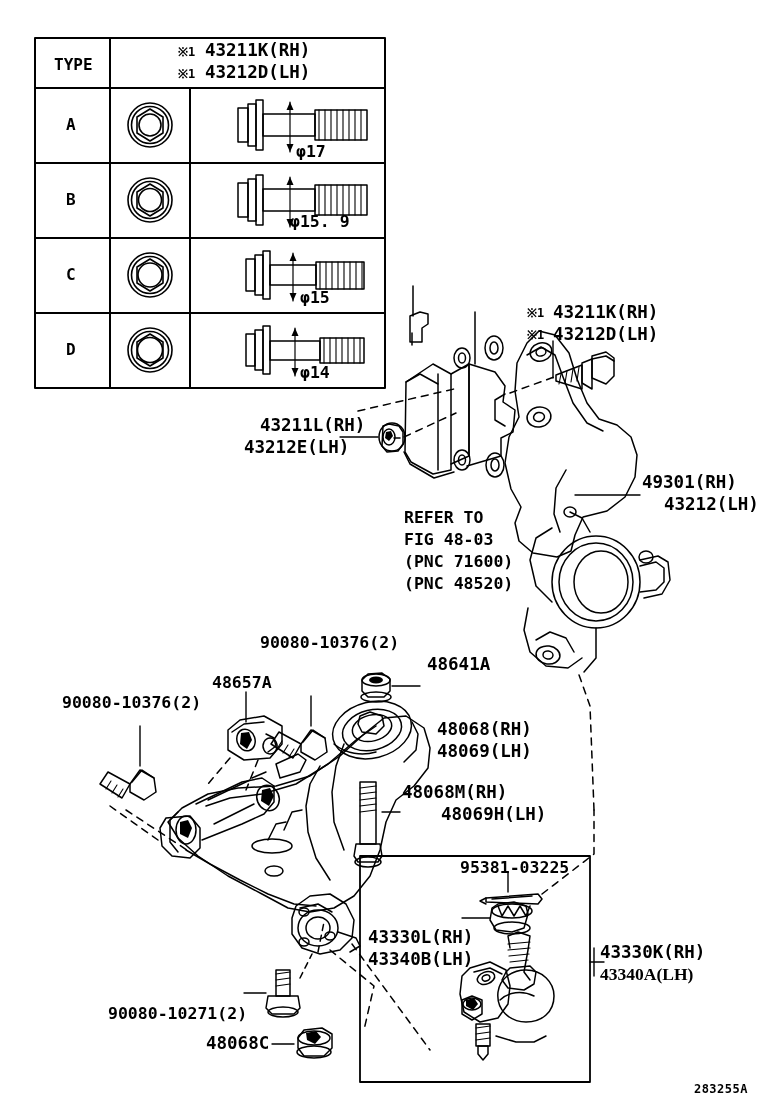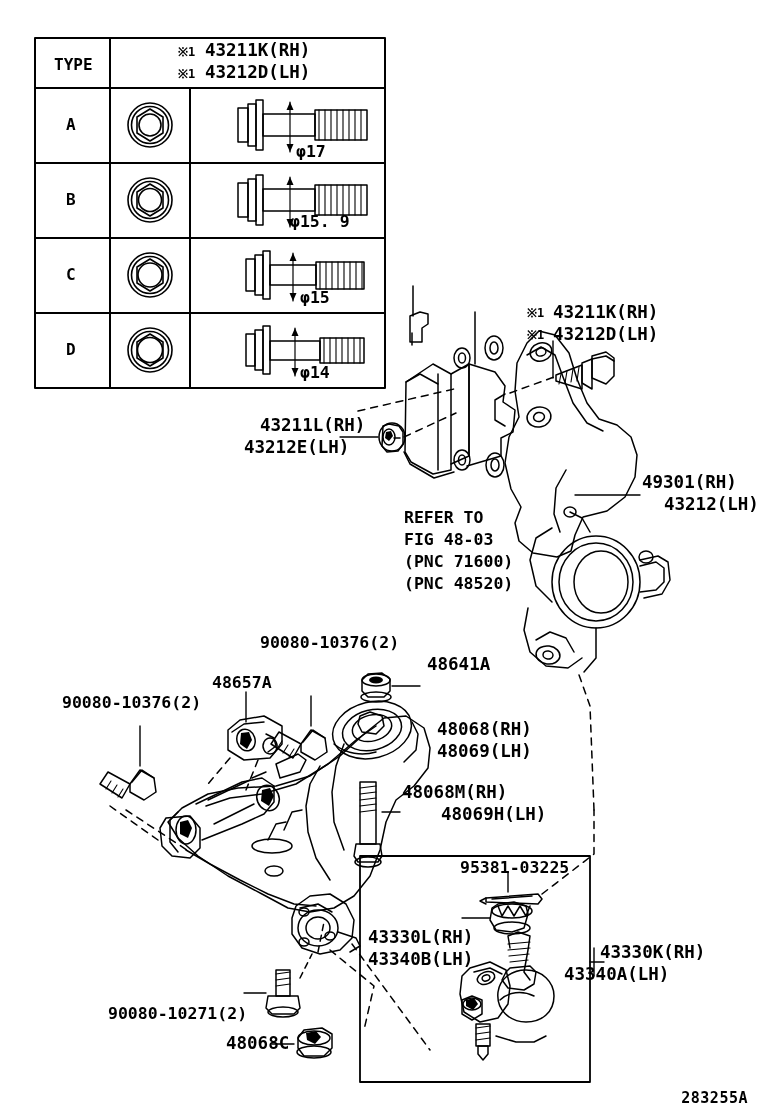--- a/index.html
+++ b/index.html
@@ -19,22 +19,22 @@
     letter-spacing:0px;
     line-height:1.16;
   }
   .f17{font-size:17.5px;}
   .f16{font-size:16.5px;}
   .tbl-type{
     position:absolute;font-size:16px;font-weight:bold;
     font-family:"DejaVu Sans Mono","Liberation Mono",monospace;
   }
   .corner-id{
-    position:absolute;right:12px;bottom:5px;
-    font-size:15px;font-weight:bold;letter-spacing:.5px;
+    position:absolute;right:12px;bottom:16px;
+    font-size:12px;font-weight:bold;letter-spacing:.5px;
     font-family:"DejaVu Sans Mono","Liberation Mono",monospace;
   }
   .star{font-size:12px;vertical-align:2px;}
 </style>
 </head>
 <body>
 
 <div id="page">
 
   <svg width="760" height="1112" viewBox="0 0 760 1112">
@@ -460,24 +460,24 @@
 
   <div class="lbl f17" style="left:427px;top:654px;">48641A</div>
 
   <div class="lbl f17" style="left:437px;top:719px;">48068(RH)</div>
   <div class="lbl f17" style="left:437px;top:741px;">48069(LH)</div>
 
   <div class="lbl f17" style="left:402px;top:782px;">48068M(RH)</div>
   <div class="lbl f17" style="left:402px;top:804px;margin-left:39px;">48069H(LH)</div>
 
   <div class="lbl f16" style="left:108px;top:982px;margin-top:22px;">90080-10271(2)</div>
-  <div class="lbl f17" style="left:206px;top:1033px;margin-left:20px;">48068C</div>
+  <div class="lbl f17" style="left:206px;top:1033px;">48068C</div>
 
   <div class="lbl f16" style="left:460px;top:858px;">95381-03225</div>
   <div class="lbl f17" style="left:368px;top:927px;">43330L(RH)</div>
   <div class="lbl f17" style="left:368px;top:949px;">43340B(LH)</div>
 
   <div class="lbl f17" style="left:600px;top:942px;">43330K(RH)</div>
-  <div class="lbl f17" style="left:564px;top:964px;">43340A(LH)</div>
+  <div class="lbl f17" style="left:600px;top:964px;font-family:Liberation Serif, serif;">43340A(LH)</div>
 
   <div class="corner-id">283255A</div>
 
 </div>
 
 </body></html>

